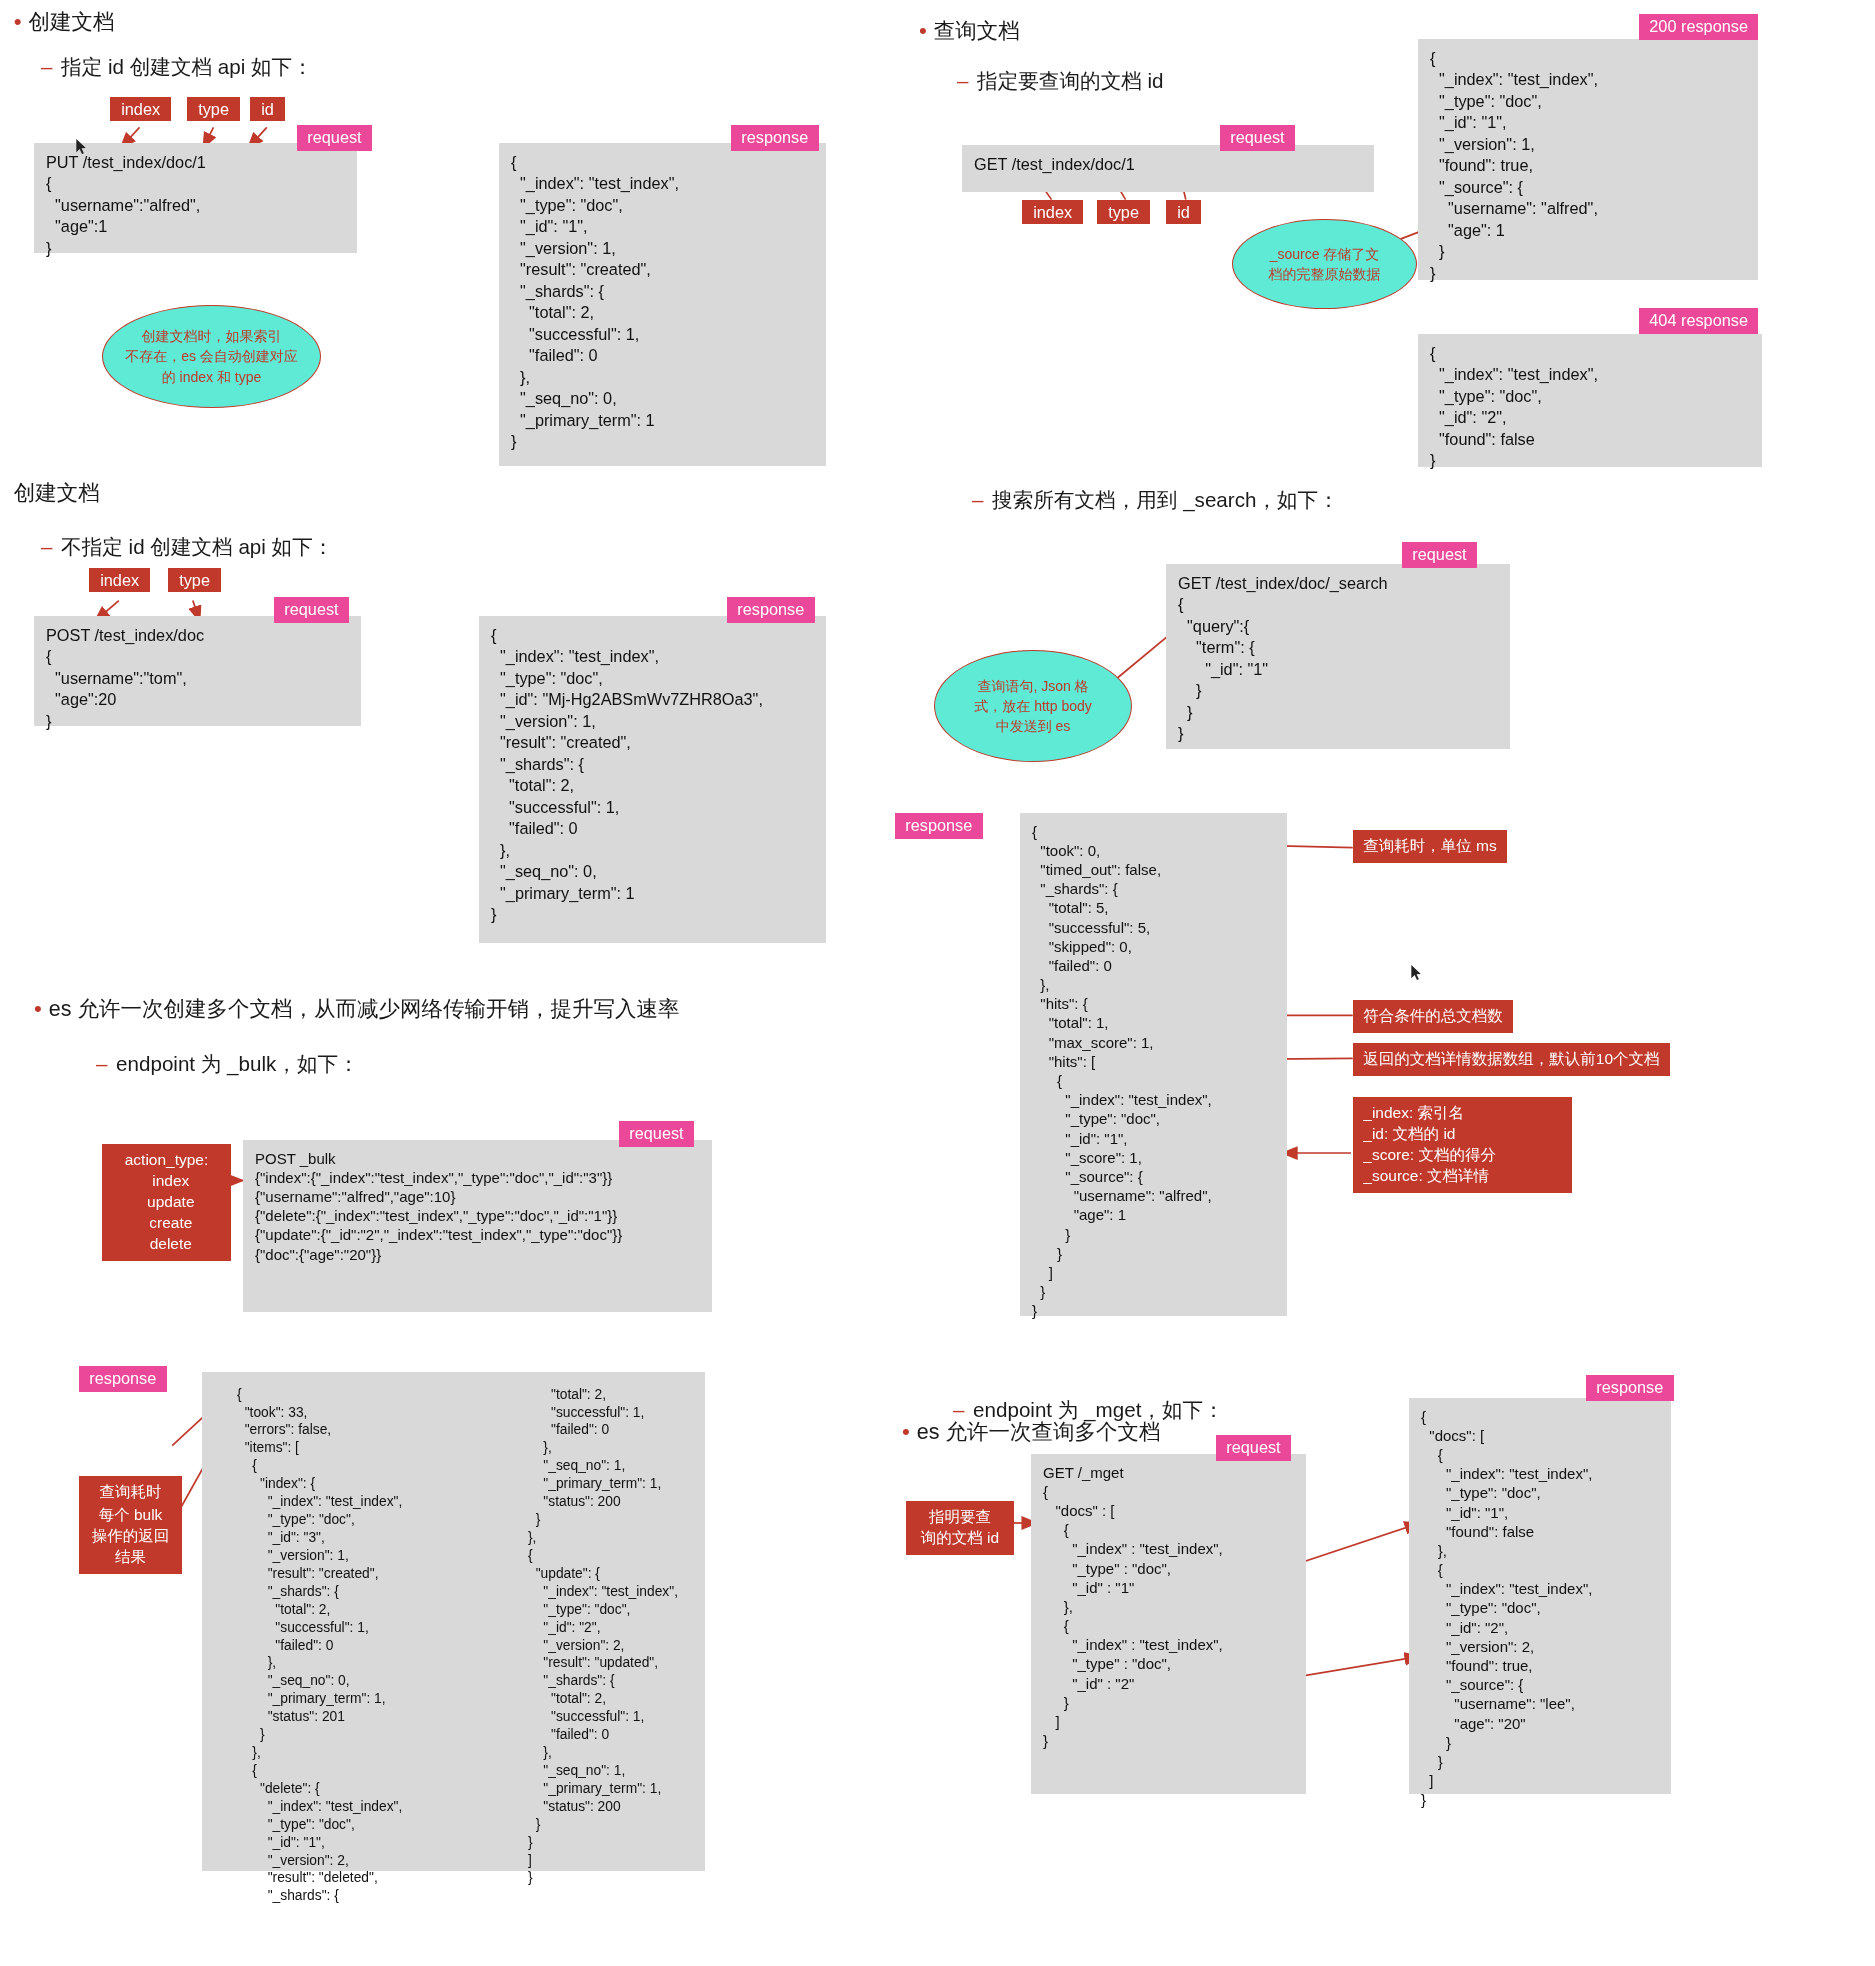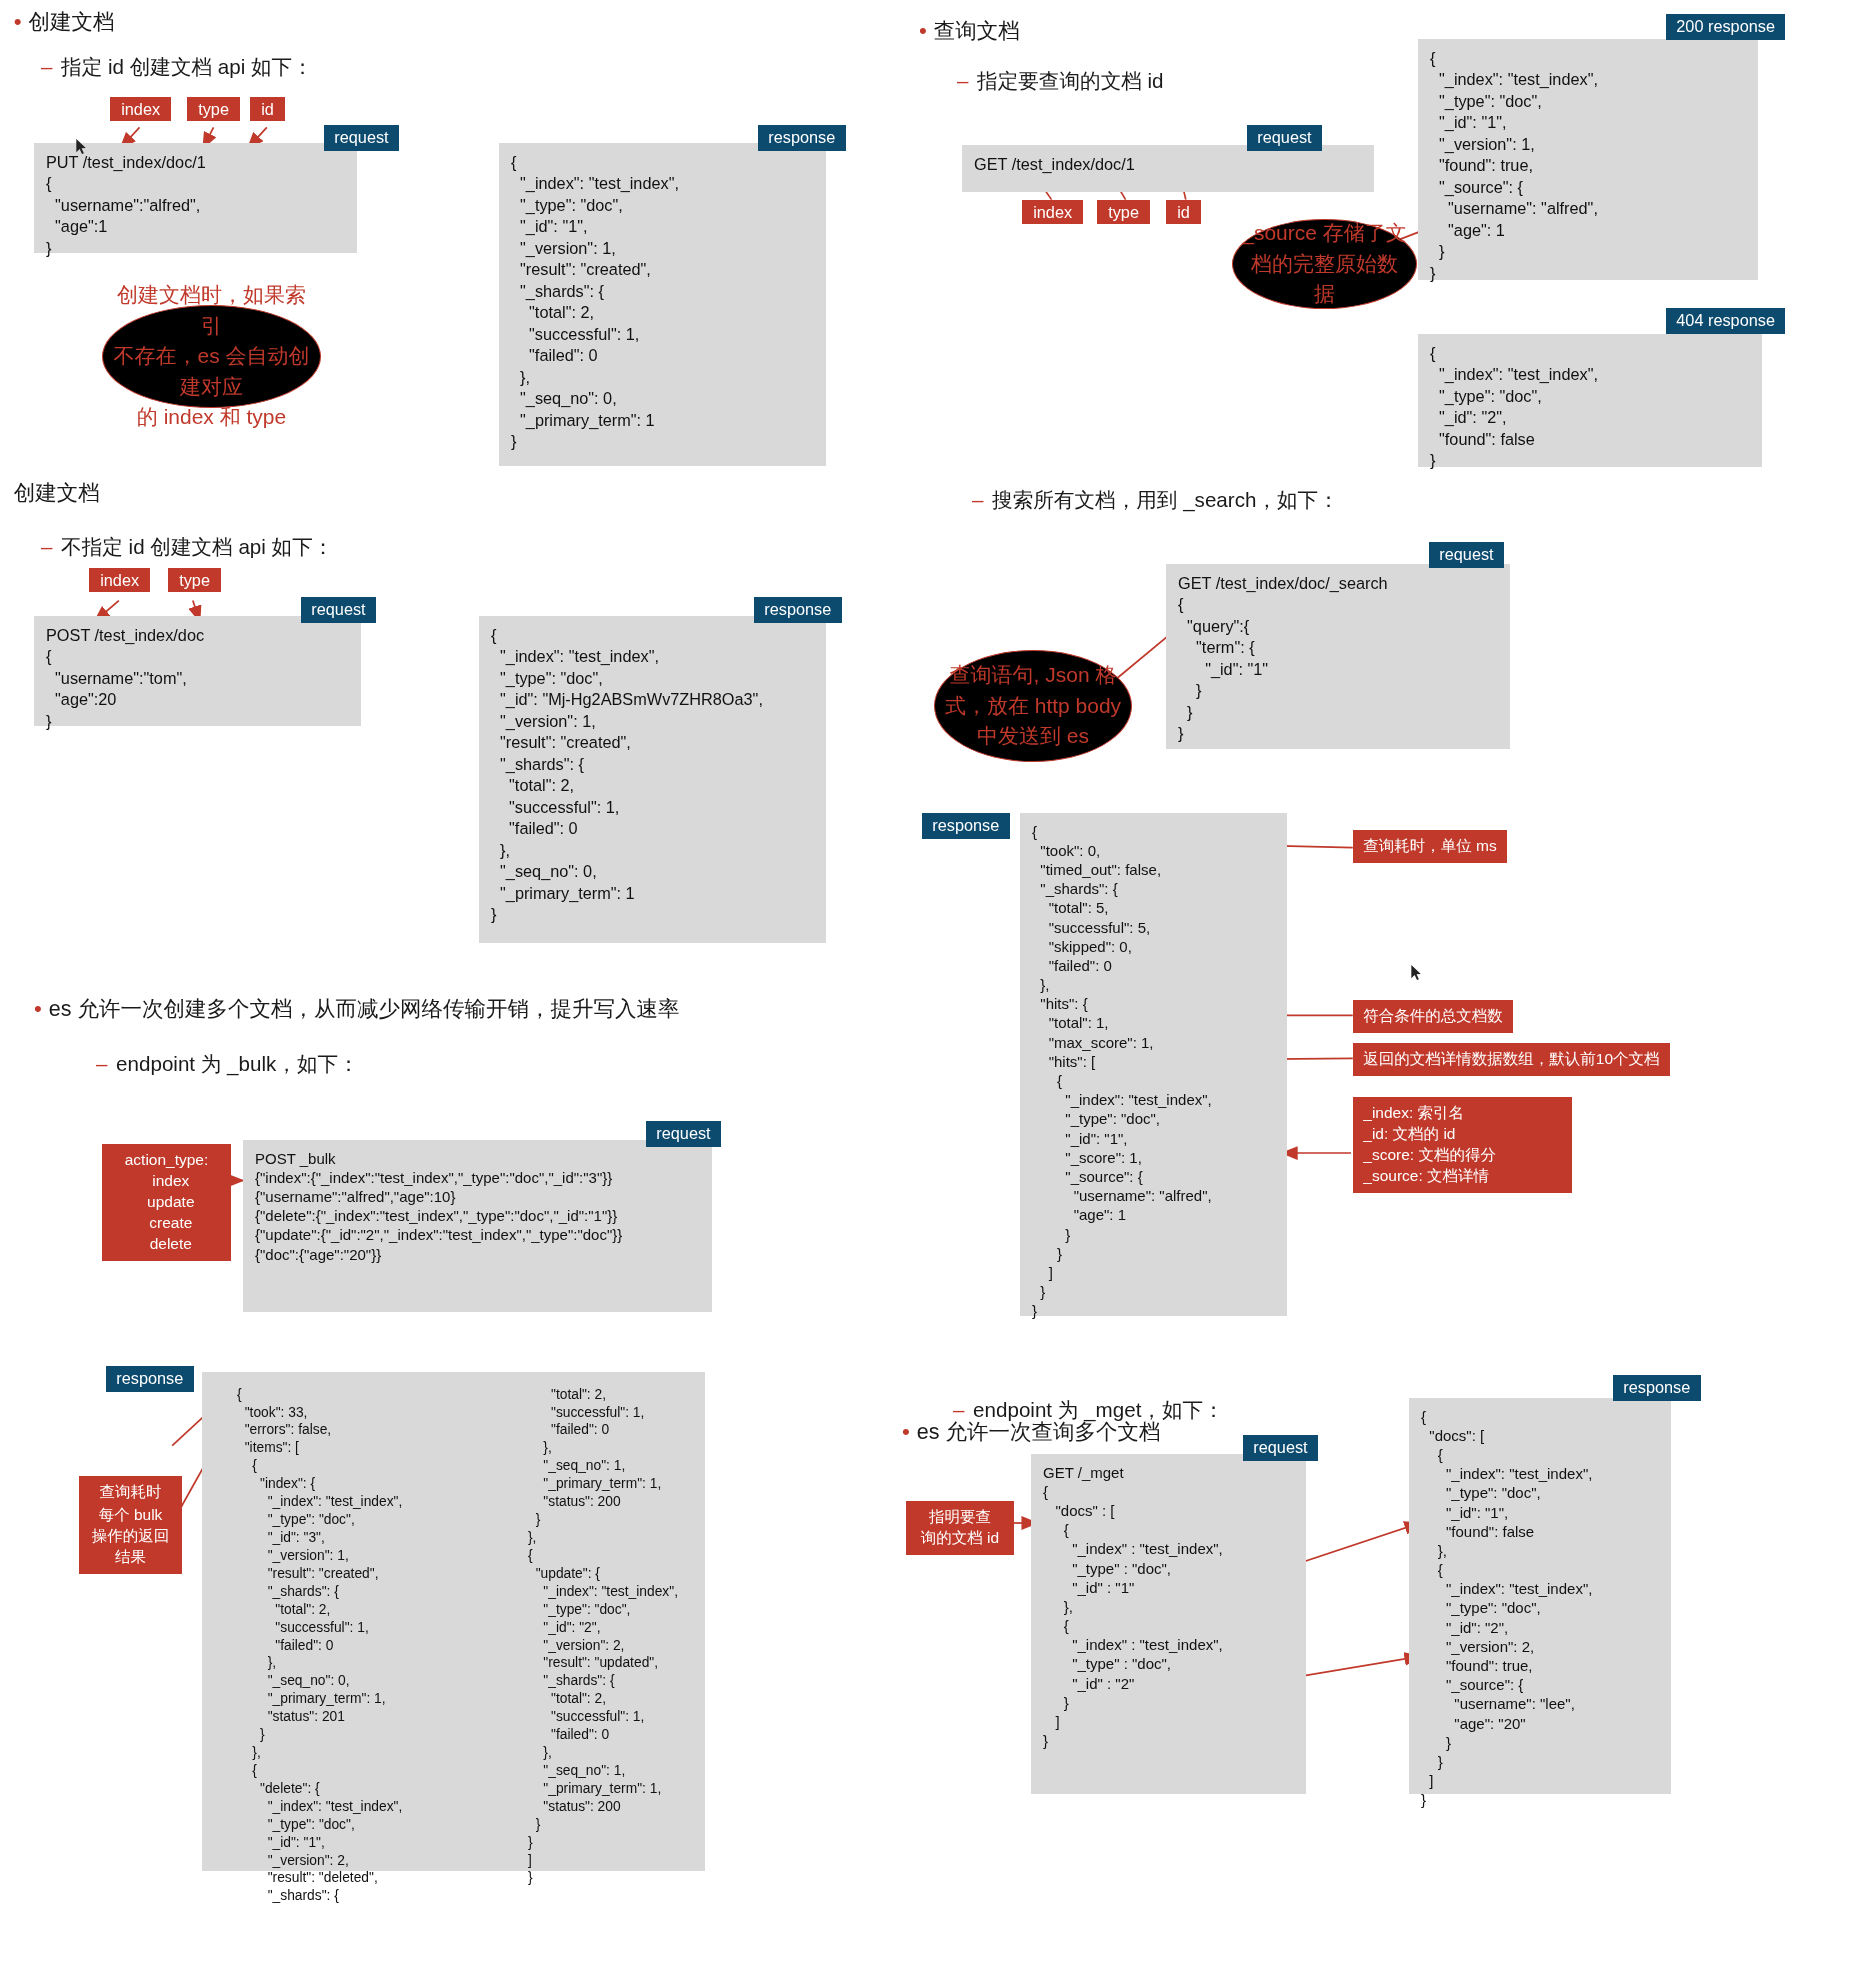--- a/index.html
+++ b/index.html
@@ -25,38 +25,37 @@
     font-family: "Liberation Sans", sans-serif;
     font-size: 16.3px;
     line-height: 1.32;
     padding: 8.6px 12px;
     white-space: pre;
   }
   .codebox.small { font-size: 15px; line-height:1.28; }
   .codebox.tiny { font-size: 13.8px; line-height:1.3; }
 
   .tag {
-    background:#0c4a6e; color:#fff; font-size:16.3px;
+    background:#ec4899; color:#fff; font-size:16.3px;
     padding: 3.4px 10.3px; white-space: nowrap;
     font-family:"Liberation Sans", sans-serif;
-    margin-left:27px;
   }
   .chip {
     background:#c0392b; color:#fff; font-size:16.3px;
     padding:2.6px 11.2px; white-space:nowrap;
   }
   .note-red {
     background:#c0392b; color:#fff; font-size:15.5px;
     padding:6px 10.3px; line-height:1.35; white-space:pre;
   }
   .bubble {
     border:1.4px solid #c0392b; border-radius:50%;
-    color:#c0392b; font-size:21px; line-height:1.45;
+    color:#c0392b; font-size:14px; line-height:1.45;
     display:flex; align-items:center; justify-content:center;
-    text-align:center; background:#000000; padding: 8.6px;
+    text-align:center; background:#5eead4; padding: 8.6px;
     white-space: pre-line;
   }
   svg.arrowlayer { position:absolute; left:0; top:0; width:1876px; height:1967px; pointer-events:none; }
   .cursor { position:absolute; width:12px; height:17px; }
 </style>
 </head>
 <body>
 
 <svg class="arrowlayer" viewBox="0 0 2180 2286" width="1876" height="1967">
   <defs>

